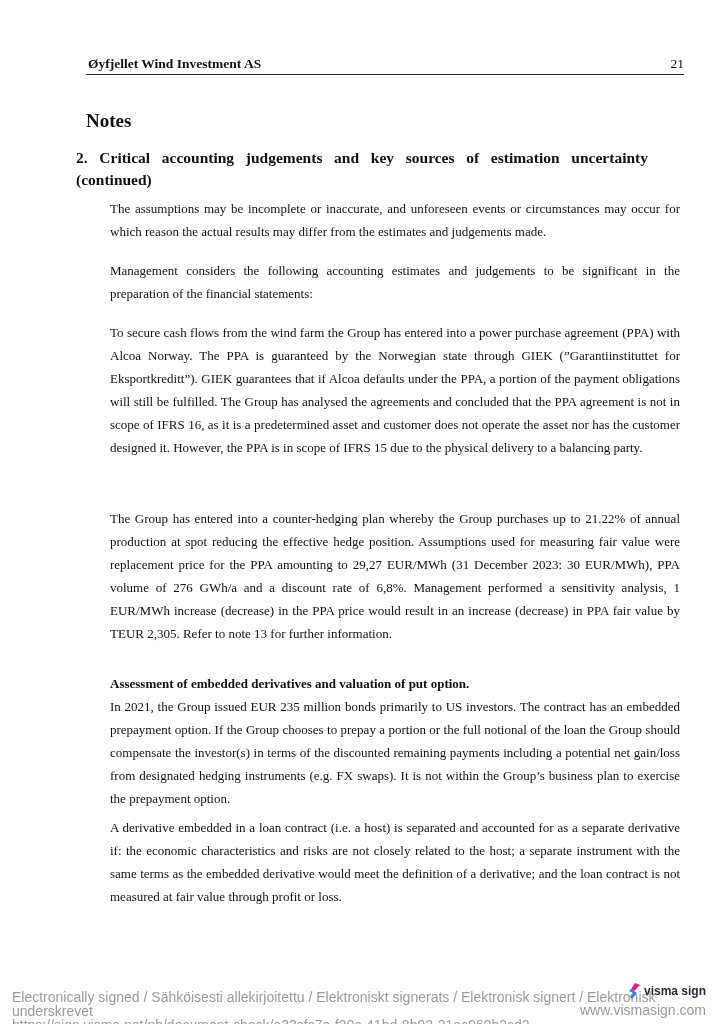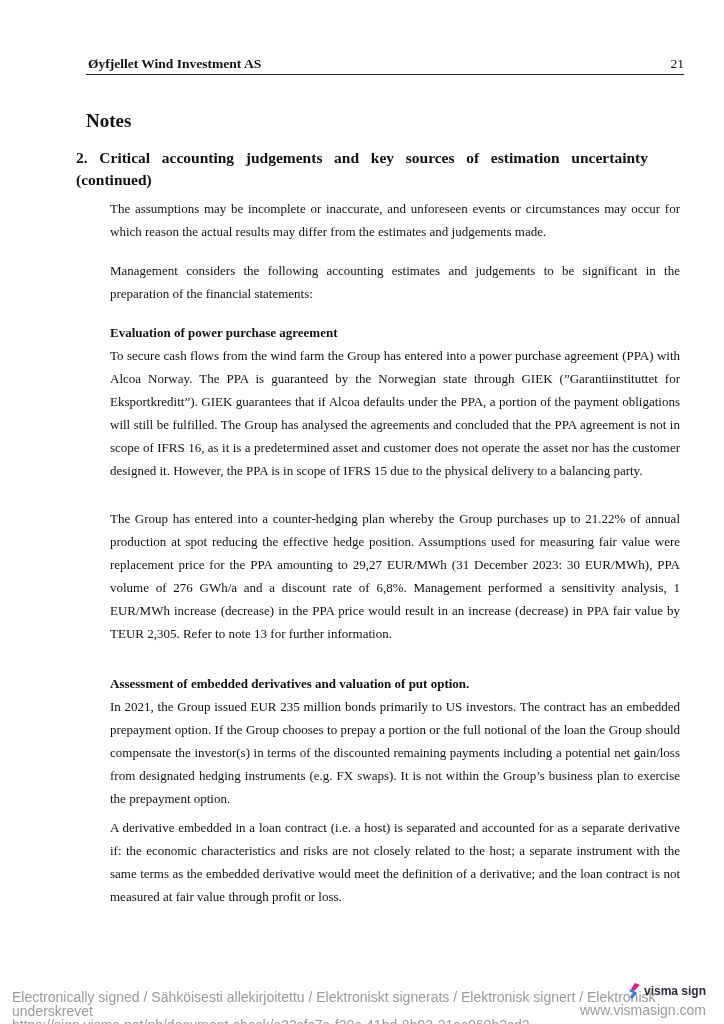--- a/index.html
+++ b/index.html
@@ -27,21 +27,20 @@
 
 <div class="notes-title">Notes</div>
 
 <div class="section-title">2. Critical accounting judgements and key sources of estimation uncertainty (continued)</div>
 
 <div class="para" style="top:197px;">The assumptions may be incomplete or inaccurate, and unforeseen events or circumstances may occur for which reason the actual results may differ from the estimates and judgements made.</div>
 
 <div class="para" style="top:259px;">Management considers the following accounting estimates and judgements to be significant in the preparation of the financial statements:</div>
 
 <div class="para" style="top:321px;">
-  <span class="subhead">Evaluation of power purchase agreement</span>
   <span>To secure cash flows from the wind farm the Group has entered into a power purchase agreement (PPA) with Alcoa Norway. The PPA is guaranteed by the Norwegian state through GIEK (”Garantiinstituttet for Eksportkreditt”). GIEK guarantees that if Alcoa defaults under the PPA, a portion of the payment obligations will still be fulfilled. The Group has analysed the agreements and concluded that the PPA agreement is not in scope of IFRS 16, as it is a predetermined asset and customer does not operate the asset nor has the customer designed it. However, the PPA is in scope of IFRS 15 due to the physical delivery to a balancing party.</span>
 </div>
 
 <div class="para" style="top:507px;">
   <span>The Group has entered into a counter-hedging plan whereby the Group purchases up to 21.22% of annual production at spot reducing the effective hedge position. Assumptions used for measuring fair value were replacement price for the PPA amounting to 29,27 EUR/MWh (31 December 2023: 30 EUR/MWh), PPA volume of 276 GWh/a and a discount rate of 6,8%. Management performed a sensitivity analysis, 1 EUR/MWh increase (decrease) in the PPA price would result in an increase (decrease) in PPA fair value by TEUR 2,305. Refer to note 13 for further information.</span>
 </div>
 
 <div class="para" style="top:672px;">
   <span class="subhead">Assessment of embedded derivatives and valuation of put option.</span>
   <span>In 2021, the Group issued EUR 235 million bonds primarily to US investors. The contract has an embedded prepayment option. If the Group chooses to prepay a portion or the full notional of the loan the Group should compensate the investor(s) in terms of the discounted remaining payments including a potential net gain/loss from designated hedging instruments (e.g. FX swaps). It is not within the Group’s business plan to exercise the prepayment option.</span>

